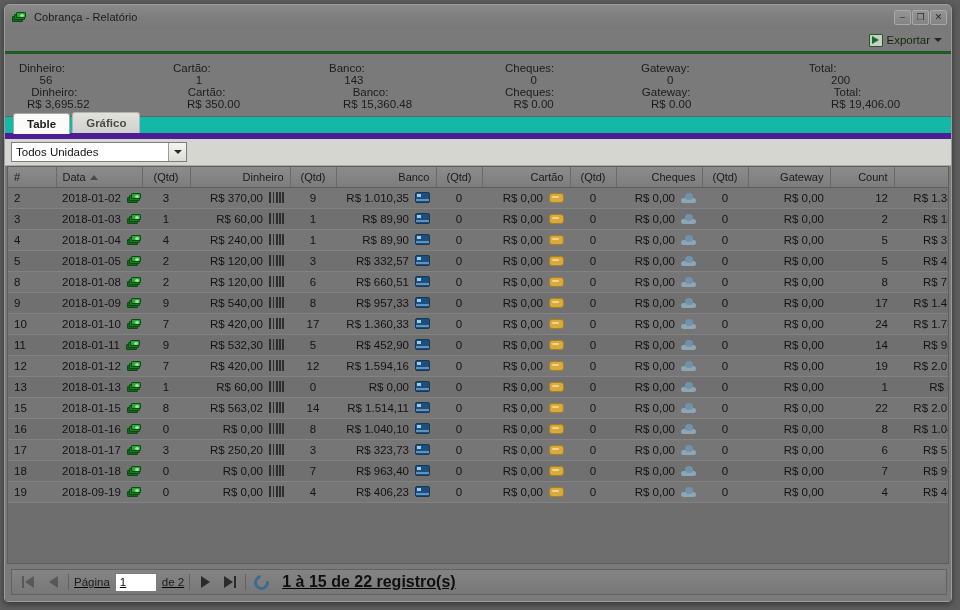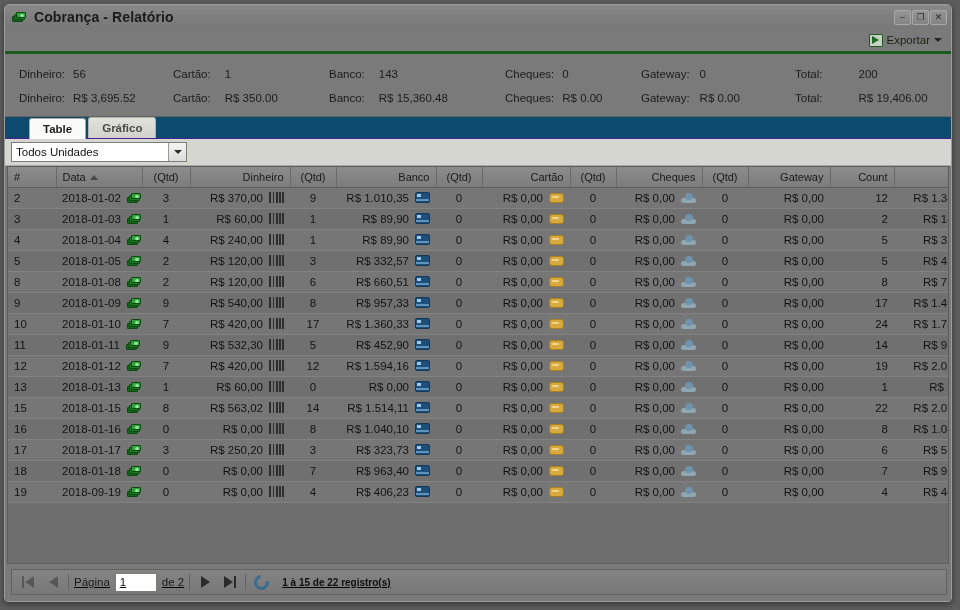--- a/index.html
+++ b/index.html
@@ -27,21 +27,21 @@
   #titlebar {
     height: 24px;
     background: linear-gradient(to bottom, #8a8a8a 0%, #7e7e7e 50%, #787878 100%);
     border-radius: 4px 4px 0 0;
     display: flex; align-items: center;
     padding: 0 4px 0 7px;
     position: relative;
     flex: 0 0 auto;
   }
   #titlebar .title-text {
-    font-size: 14px; font-weight: bold; color: #1b1b1b;
+    font-size: 11px; font-weight: normal; color: #1b1b1b;
     margin-left: 7px; letter-spacing: .1px;
   }
   .win-btns { margin-left: auto; display: flex; gap: 1px; }
   .win-btn {
     width: 17px; height: 15px;
     background: linear-gradient(to bottom,#949494,#848484);
     border: 1px solid #a8a8a8;
     border-radius: 2px;
     display: flex; align-items: center; justify-content: center;
     font-size: 9px; color: #2a2a2a; line-height: 1;
@@ -93,44 +93,44 @@
   }
 
   
   #summary {
     flex: 0 0 auto;
     background: #7a7a7a;
     padding: 8px 0 6px 0;
     border-bottom: 1px solid #646464;
   }
   .sum-row { display: flex; height: 24px; align-items: center; }
-  .sum-cell { display: flex; align-items: center; }
+  .sum-cell { display: flex; align-items: center; flex-direction: column; }
   .sum-cell .k { font-size: 11.5px; color: #1c1c1c; }
   .sum-cell .v { font-size: 11.5px; color: #1c1c1c; margin-left: 8px; }
   
   .c-dinheiro { position: absolute; left: 14px; }
   .c-cartao   { position: absolute; left: 168px; }
   .c-banco    { position: absolute; left: 324px; }
   .c-cheques  { position: absolute; left: 500px; }
   .c-gateway  { position: absolute; left: 636px; }
   .c-total    { position: absolute; left: 790px; }
   .sum-row { position: relative; }
   .c-cartao .v  { margin-left: 14px; }
   .c-banco .v   { margin-left: 14px; }
   .c-gateway .v { margin-left: 10px; }
   .c-total .v   { margin-left: 36px; }
 
   
   #tabstrip {
     flex: 0 0 auto;
     height: 22px;
-    background: #0c4a6e;
+    background: #14b8a6;
     display: flex; align-items: flex-end;
-    padding-left: 24px;
-    border-bottom: 1px solid #4c1d95;
+    padding-left: 8px;
+    border-bottom: 6px solid #4c1d95;
   }
   .tab {
     height: 21px; padding: 0 13px;
     display: flex; align-items: center;
     font-size: 11.5px; font-weight: bold;
     border: 1px solid #b4b4ae; border-bottom: none;
     border-radius: 3px 3px 0 0;
     margin-right: 2px;
     background: linear-gradient(to bottom,#e2e2dd,#d2d2cc);
     color: #4b4b46;
@@ -322,21 +322,21 @@
   .pg-btn.disabled { opacity: .45; cursor: default; }
   .pg-sep { width: 1px; height: 16px; background: #636363; }
   .pg-label { font-size: 11.5px; color: #1a1a1a; }
   #page-input {
     width: 42px; height: 19px; background: #fff;
     border: 1px solid #7c7c78;
     font-size: 11.5px; color: #111; padding-left: 4px;
     display: flex; align-items: center;
     cursor: text;
   }
-  .pg-status { font-size: 10px; font-weight: bold; color: #0f0f0f; margin-left: 6px; }
+  .pg-status { font-size: 16px; font-weight: bold; color: #0f0f0f; margin-left: 6px; }
 
   .tri-r { width:0;height:0;border-top:6px solid transparent;border-bottom:6px solid transparent;border-left:9px solid #2b2b2b; }
   .tri-l { width:0;height:0;border-top:6px solid transparent;border-bottom:6px solid transparent;border-right:9px solid #2b2b2b; }
   .bar-l { width:2px;height:12px;background:#2b2b2b;margin-right:1px; }
   .bar-r { width:2px;height:12px;background:#2b2b2b;margin-left:1px; }
   .refresh-glyph {
     width: 15px; height: 15px; border-radius: 50%;
     border: 3px solid #3a6c8f; border-top-color: transparent;
     transform: rotate(35deg);
   }

